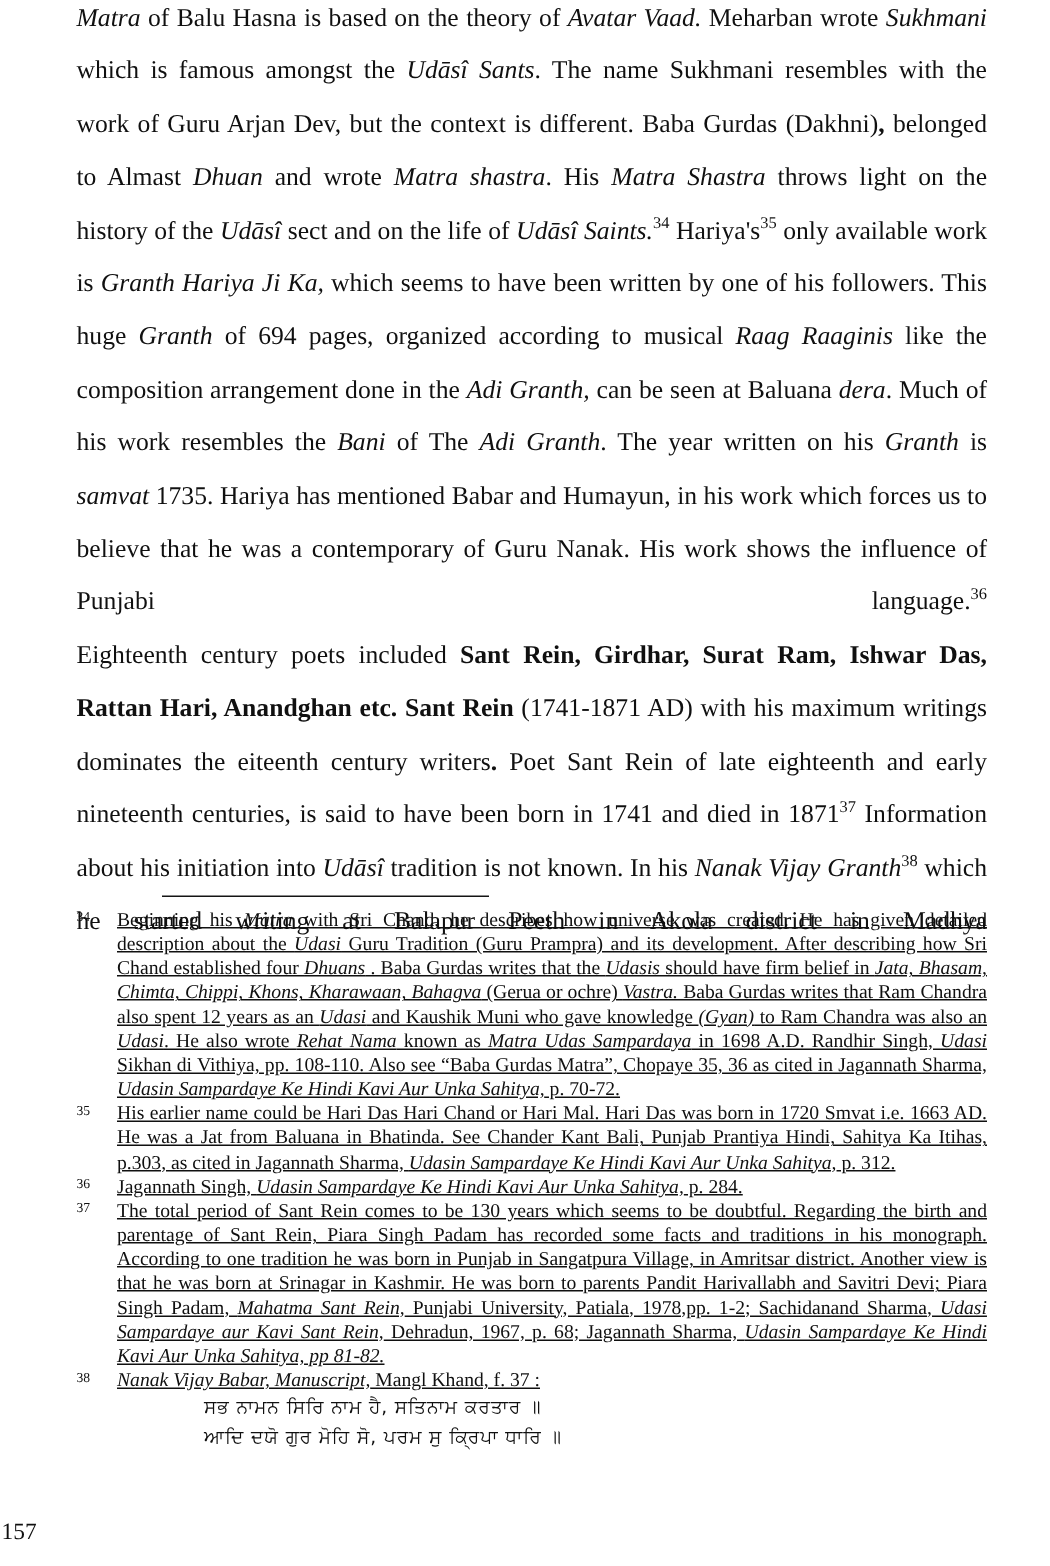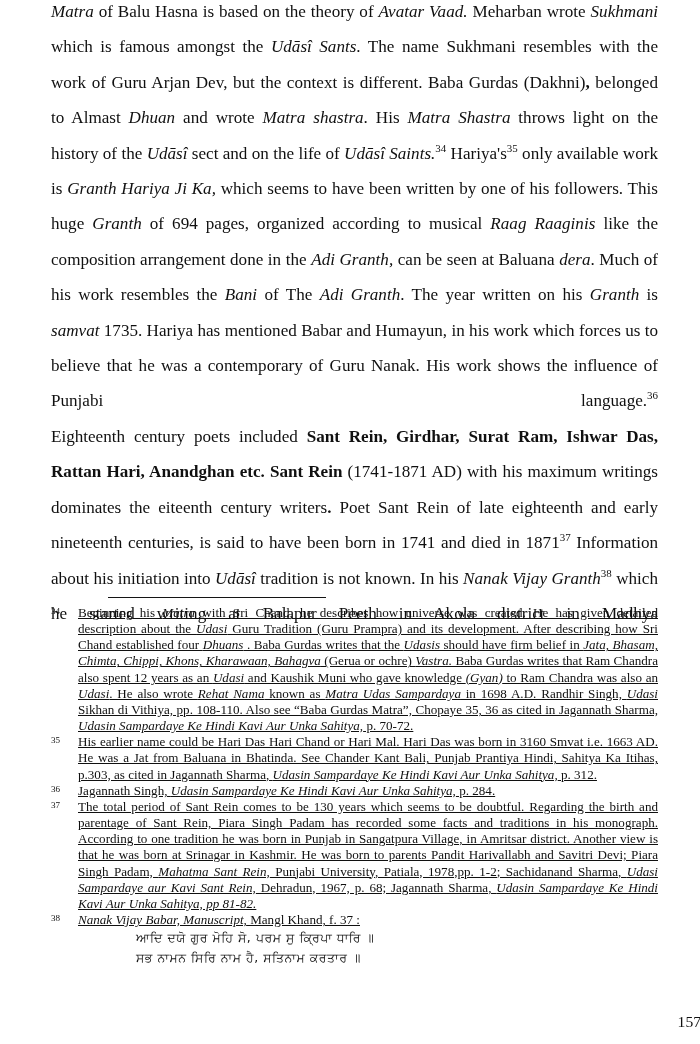--- a/index.html
+++ b/index.html
@@ -104,21 +104,21 @@
     text-align: left;
     white-space: nowrap;
   }
 
   
   .folio {
     position: absolute;
     left: 1px;
     top: 1013px;
     width: 700px;
-    text-align: right;
+    text-align: left;
     font-size: 15.6px;
     line-height: 18px;
   }
 </style>
 </head>
 <body>
 
 <div class="page">
 
   <div class="body-block">
@@ -133,37 +133,37 @@
 
   <div class="footnotes">
 
     <div class="fn">
       <span class="fn-num">34</span>
       <span class="fn-text"><span>Beginning his </span><i>Matra</i><span> with Sri Chand, he describes how universe was created. He has given detailed description about the </span><i>Udasi</i><span> Guru Tradition (Guru Prampra) and its development. After describing how Sri Chand established four </span><i>Dhuans</i><span> . Baba Gurdas writes that the </span><i>Udasis</i><span> should have firm belief in </span><i>Jata, Bhasam, Chimta, Chippi, Khons, Kharawaan, Bahagva</i><span> (Gerua or ochre) </span><i>Vastra.</i><span> Baba Gurdas writes that Ram Chandra also spent 12 years as an </span><i>Udasi</i><span> and Kaushik Muni who gave knowledge </span><i>(Gyan)</i><span> to Ram Chandra was also an </span><i>Udasi</i><span>. He also wrote </span><i>Rehat Nama</i><span> known as </span><i>Matra Udas Sampardaya</i><span> in 1698 A.D. Randhir Singh, </span><i>Udasi</i><span> Sikhan di Vithiya, pp. 108-110. Also see “Baba Gurdas Matra”, Chopaye 35, 36 as cited in Jagannath Sharma, </span><i>Udasin Sampardaye Ke Hindi Kavi Aur Unka Sahitya,</i><span> p. 70-72.</span></span>
     </div>
 
     <div class="fn">
       <span class="fn-num">35</span>
-      <span class="fn-text"><span>His earlier name could be Hari Das Hari Chand or Hari Mal. Hari Das was born in 3160 Smvat i.e. 1663 AD. He was a Jat from Baluana in Bhatinda. See Chander Kant Bali, Punjab Prantiya Hindi, Sahitya Ka Itihas, p.303, as cited in Jagannath Sharma, </span><i>Udasin Sampardaye Ke Hindi Kavi Aur Unka Sahitya,</i><span> p. 312.</span></span>
+      <span class="fn-text"><span>His earlier name could be Hari Das Hari Chand or Hari Mal. Hari Das was born in 1720 Smvat i.e. 1663 AD. He was a Jat from Baluana in Bhatinda. See Chander Kant Bali, Punjab Prantiya Hindi, Sahitya Ka Itihas, p.303, as cited in Jagannath Sharma, </span><i>Udasin Sampardaye Ke Hindi Kavi Aur Unka Sahitya,</i><span> p. 312.</span></span>
     </div>
 
     <div class="fn justify-all">
       <span class="fn-num">36</span>
       <span class="fn-text"><span>Jagannath Singh, </span><i>Udasin Sampardaye Ke Hindi Kavi Aur Unka Sahitya,</i><span> p. 284.</span></span>
     </div>
 
     <div class="fn">
       <span class="fn-num">37</span>
       <span class="fn-text"><span>The total period of Sant Rein comes to be 130 years which seems to be doubtful. Regarding the birth and parentage of Sant Rein, Piara Singh Padam has recorded some facts and traditions in his monograph. According to one tradition he was born in Punjab in Sangatpura Village, in Amritsar district. Another view is that he was born at Srinagar in Kashmir. He was born to parents Pandit Harivallabh and Savitri Devi; Piara Singh Padam, </span><i>Mahatma Sant Rein,</i><span> Punjabi University, Patiala, 1978,pp. 1-2; Sachidanand Sharma, </span><i>Udasi Sampardaye aur Kavi Sant Rein,</i><span> Dehradun, 1967, p. 68; Jagannath Sharma, </span><i>Udasin Sampardaye Ke Hindi Kavi Aur Unka Sahitya, pp 81-82.</i></span>
     </div>
 
     <div class="fn justify-all">
       <span class="fn-num">38</span>
       <span class="fn-text"><i>Nanak Vijay Babar, Manuscript,</i><span> Mangl Khand, f. 37 :</span></span>
+      <span class="gurmukhi">ਸਭ  ਨਾਮਨ  ਸਿਰਿ  ਨਾਮ  ਹੈ,  ਸਤਿਨਾਮ  ਕਰਤਾਰ  ॥</span>
       <span class="gurmukhi">ਆਦਿ  ਦਯੋ  ਗੁਰ  ਮੋਹਿ  ਸੋ,  ਪਰਮ  ਸੁ  ਕ੍ਰਿਪਾ  ਧਾਰਿ  ॥</span>
-      <span class="gurmukhi">ਸਭ  ਨਾਮਨ  ਸਿਰਿ  ਨਾਮ  ਹੈ,  ਸਤਿਨਾਮ  ਕਰਤਾਰ  ॥</span>
     </div>
 
   </div>
 
   <div class="folio">157</div>
 
 </div>
 
 </body></html>

